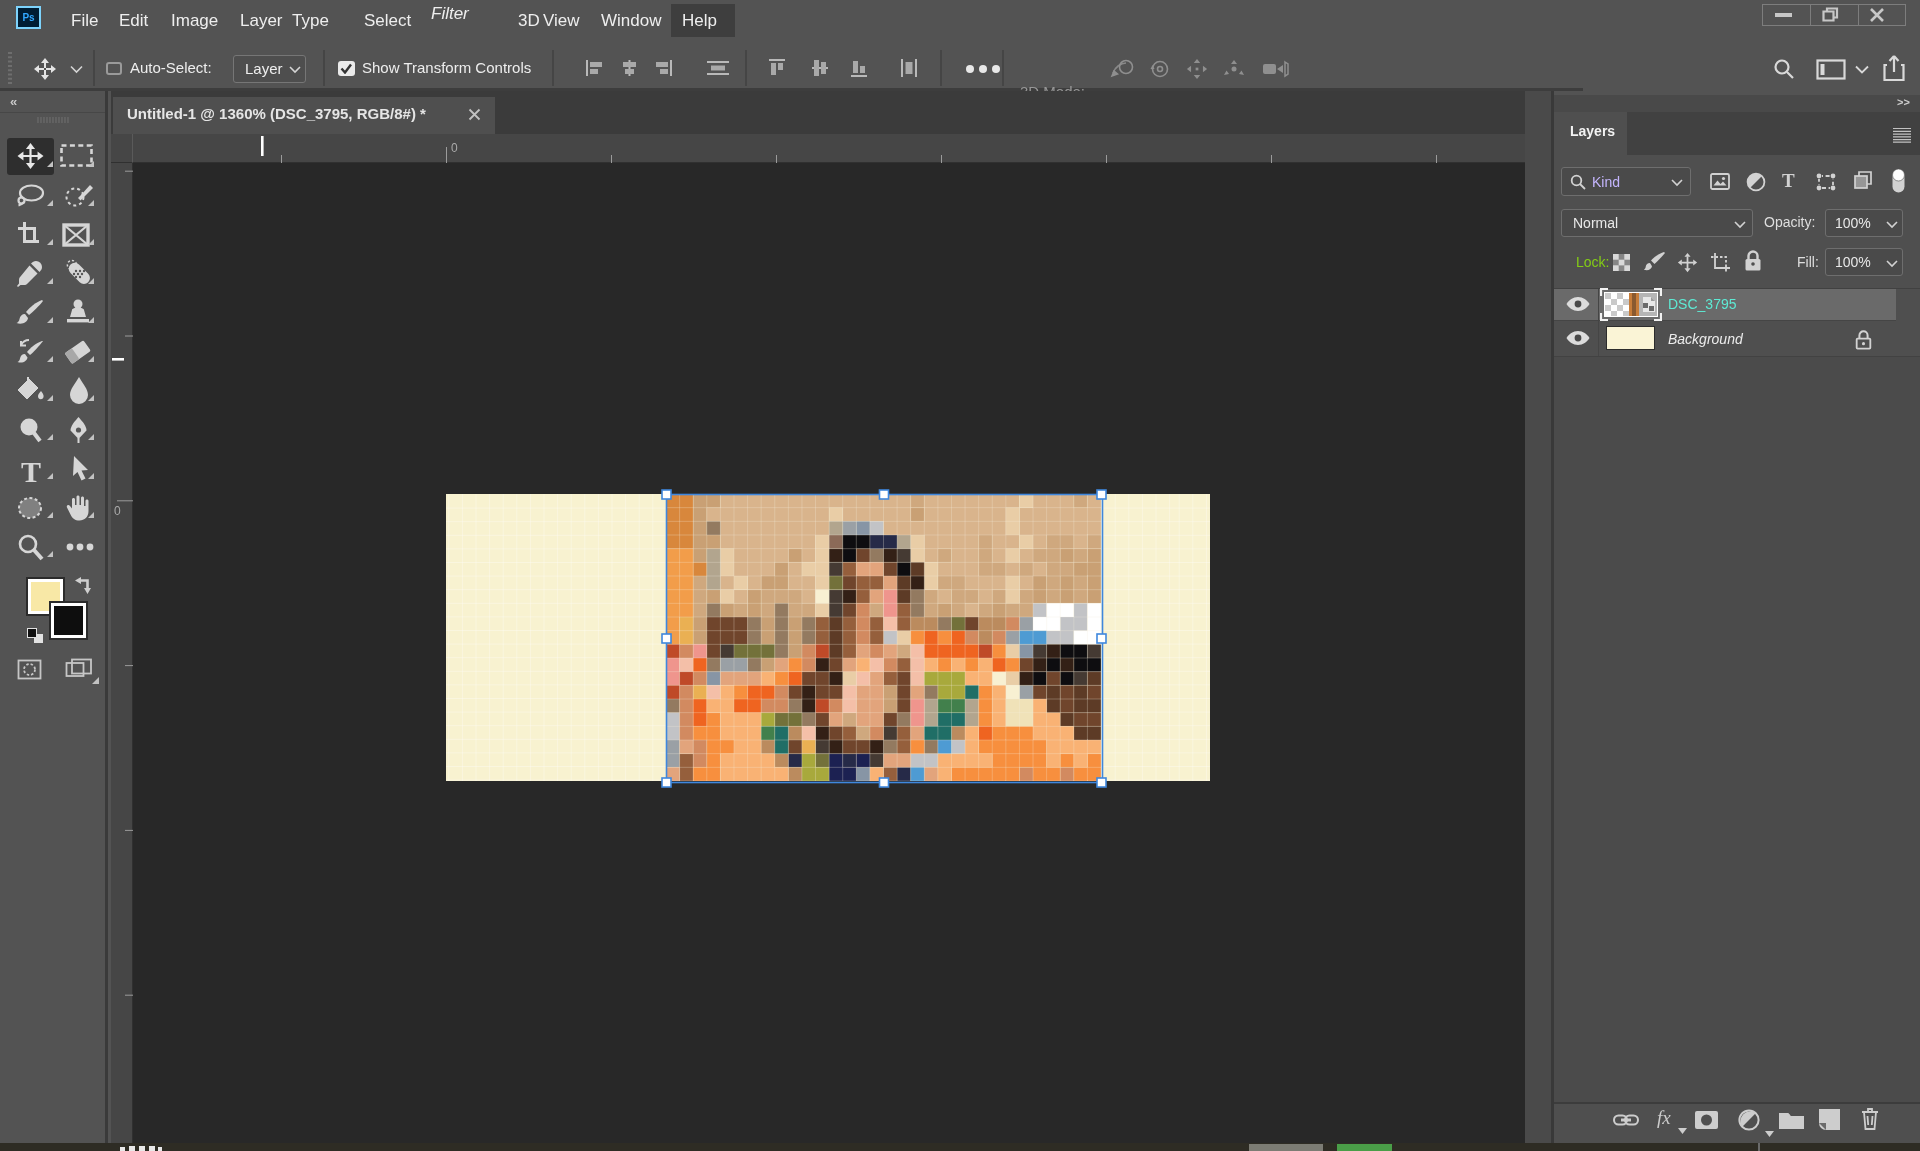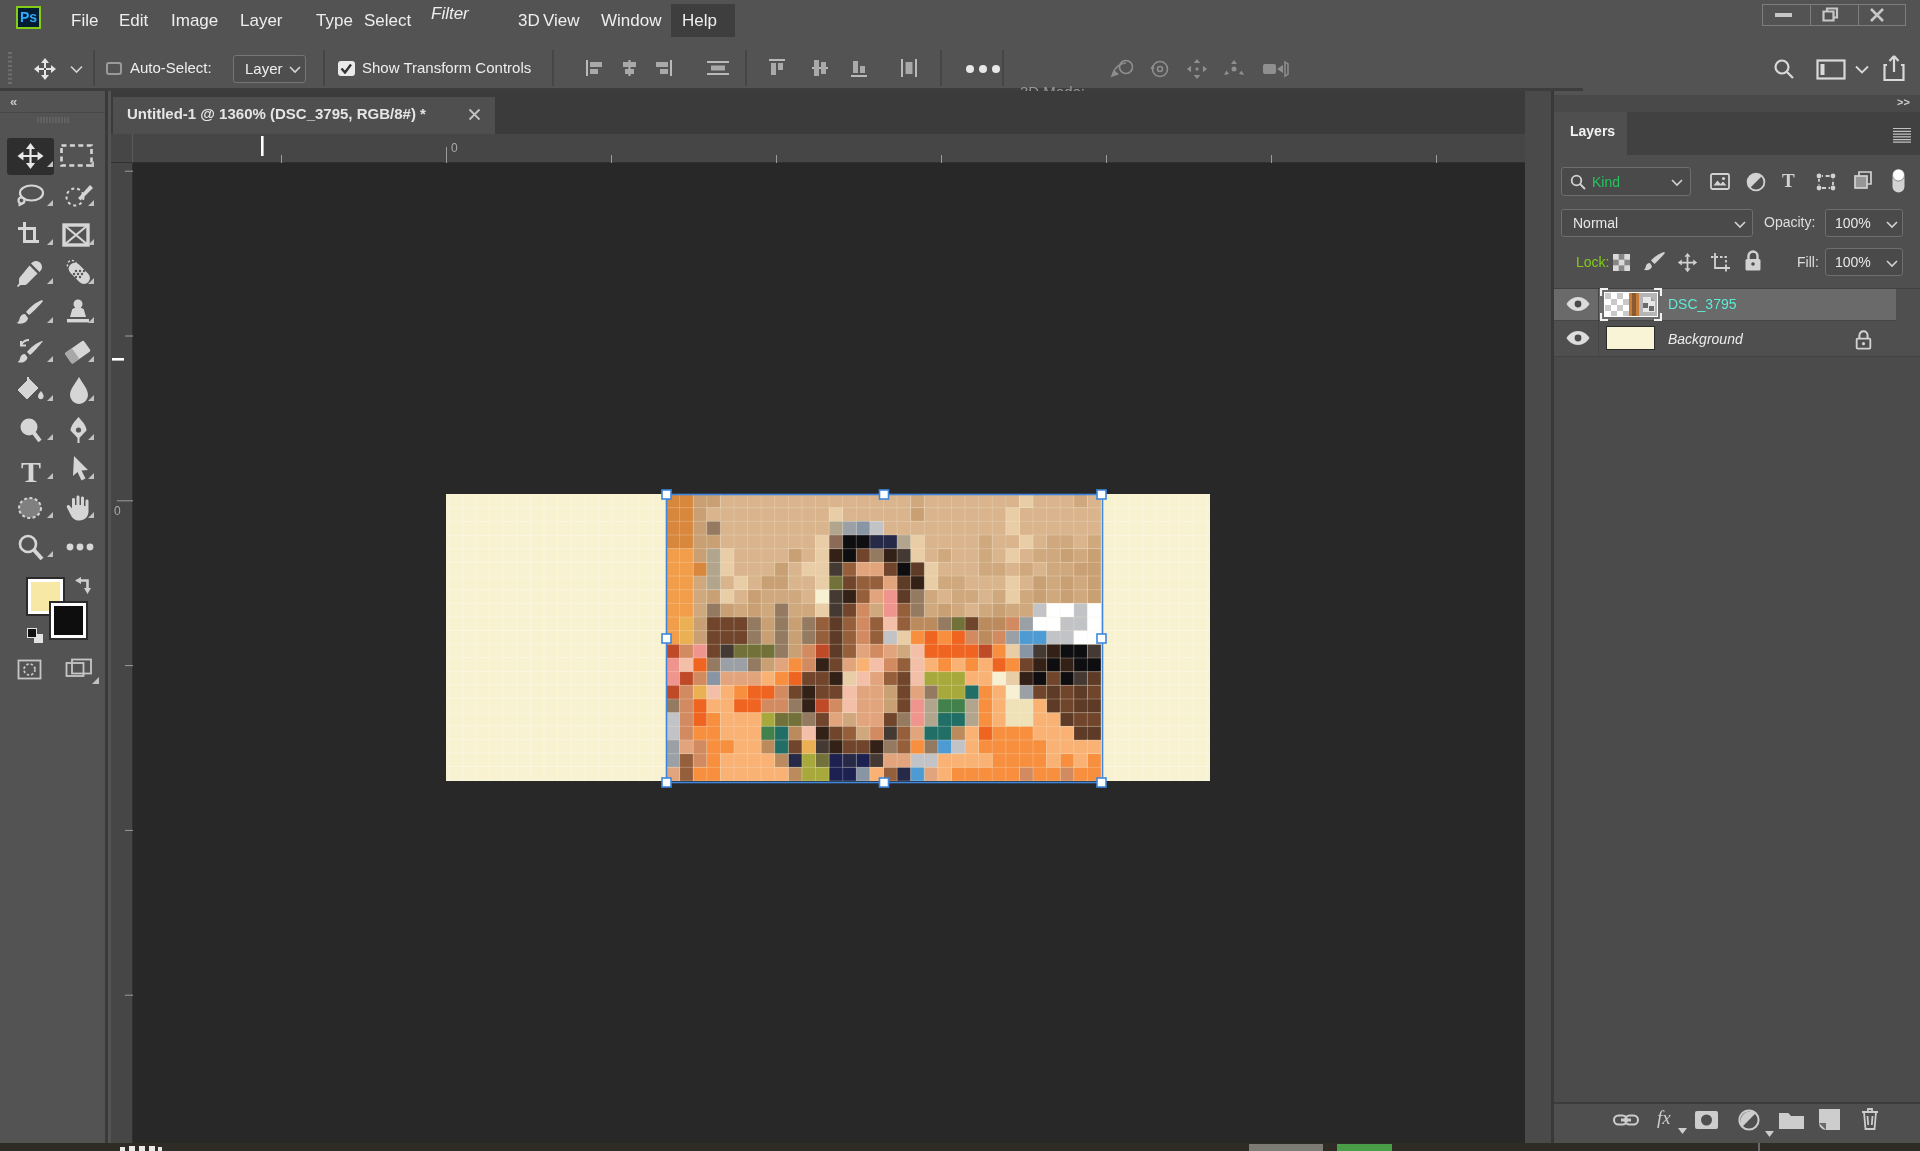--- a/index.html
+++ b/index.html
@@ -7,26 +7,26 @@
   body { background:#535353; font-family:"Liberation Sans", sans-serif; position:relative; }
   .abs { position:absolute; }
   .txt { color:#eeeeee; white-space:nowrap; }
   svg { display:block; }
 </style>
 </head>
 <body>
 
 <div class="abs" style="left:0;top:0;width:1920px;height:41px;background:#535353;">
 
-  <div class="abs" style="left:16px;top:6px;width:25px;height:23px;background:#001d33;border:2px solid #84cc16;color:#31a8ff;font-size:14px;font-weight:bold;text-align:center;line-height:19px;">Ps</div>
+  <div class="abs" style="left:16px;top:6px;width:25px;height:23px;background:#001d33;border:2px solid #7dd3fc;color:#31a8ff;font-size:10px;font-weight:bold;text-align:center;line-height:19px;">Ps</div>
   <div class="abs txt" style="left:71px;top:11px;font-size:17px;">File</div>
   <div class="abs txt" style="left:119px;top:11px;font-size:17px;">Edit</div>
   <div class="abs txt" style="left:171px;top:11px;font-size:17px;">Image</div>
   <div class="abs txt" style="left:240px;top:11px;font-size:17px;">Layer</div>
-  <div class="abs txt" style="left:316px;top:11px;font-size:17px;">Type</div>
+  <div class="abs txt" style="left:292px;top:11px;font-size:17px;">Type</div>
   <div class="abs txt" style="left:364px;top:11px;font-size:17px;">Select</div>
   <div class="abs txt" style="left:431px;top:4px;font-size:17px;font-style:italic;">Filter</div>
   <div class="abs txt" style="left:518px;top:11px;font-size:17px;">3D</div>
   <div class="abs txt" style="left:543px;top:11px;font-size:17px;">View</div>
   <div class="abs txt" style="left:601px;top:11px;font-size:17px;">Window</div>
   <div class="abs" style="left:671px;top:4px;width:64px;height:33px;background:#3e3e3e;"></div>
   <div class="abs txt" style="left:682px;top:11px;font-size:17px;">Help</div>
 
   <div class="abs" style="left:1762px;top:4px;width:144px;height:22px;border:1px solid #7d7d7d;"></div>
   <div class="abs" style="left:1810px;top:4px;width:1px;height:22px;background:#7d7d7d;"></div>
@@ -488,21 +488,21 @@
       </g>
     </svg>
 
   <div class="abs" style="left:7px;top:76px;width:130px;height:29px;background:#4a4a4a;border:1px solid #6e6e6e;border-radius:3px;"></div>
   <svg class="abs" style="left:16px;top:83px" width="16" height="16">
       <g fill="none" stroke="#d2d2d2" stroke-width="1.8">
         <circle cx="6.5" cy="6.5" r="4.8"></circle>
         <path d="M10 10l5 5"></path>
       </g>
     </svg>
-  <div class="abs" style="left:38px;top:83px;color:#22c55e;font-size:14px;">Kind</div>
+  <div class="abs" style="left:38px;top:83px;color:#c4b5fd;font-size:14px;">Kind</div>
   <svg class="abs" style="left:117px;top:88px" width="12" height="8">
       <path fill="none" stroke="#d2d2d2" stroke-width="1.6" d="M1 1l5 5 5-5"></path>
     </svg>
   <svg class="abs" style="left:156px;top:82px" width="20" height="17" viewBox="0 0 20 17">
       <rect x="1" y="1" width="18" height="15" rx="1.5" fill="none" stroke="#d2d2d2" stroke-width="1.8"></rect>
       <path fill="#d2d2d2" d="M3.5 12.5l4-5 3 3.5 2.5-2.5 3.5 4z"></path>
       <circle cx="13.5" cy="5.5" r="1.6" fill="#d2d2d2"></circle>
     </svg>
   <svg class="abs" style="left:192px;top:81px" width="20" height="20">
       <circle cx="10" cy="10" r="8.4" fill="none" stroke="#d2d2d2" stroke-width="1.8"></circle>

